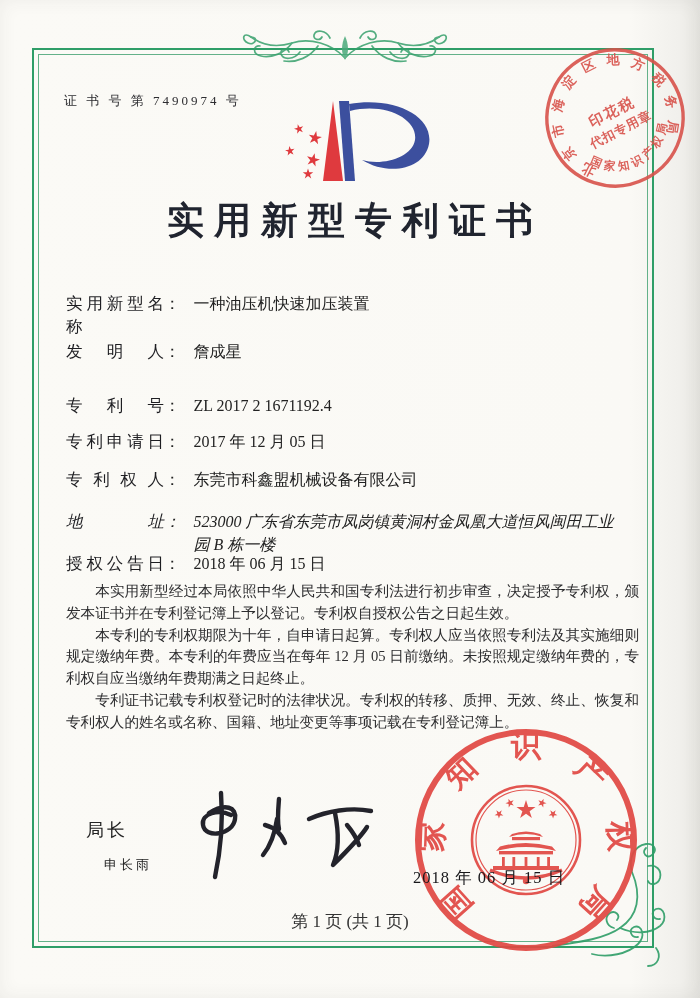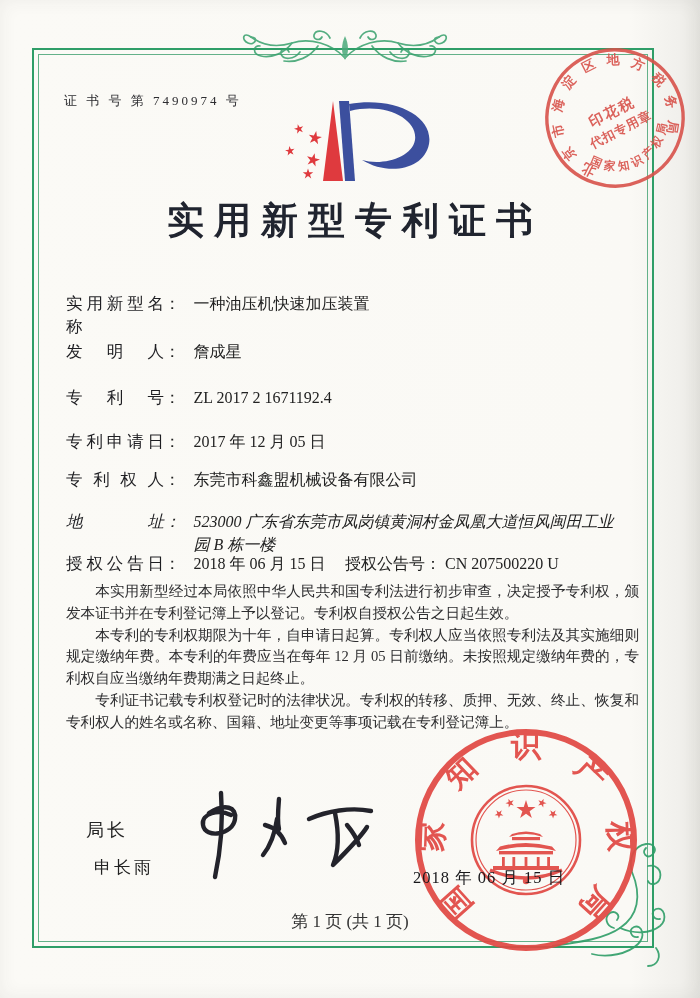--- a/index.html
+++ b/index.html
@@ -18,21 +18,21 @@
   .frow{left:66px;width:575px;font-size:16px;line-height:23px;color:#222;}
   .flabel{display:inline-block;width:98px;text-align:justify;text-align-last:justify;
           vertical-align:top;font-size:16.5px;color:#1e1e22;}
   .fcolon{display:inline-block;vertical-align:top;font-size:16.5px;}
   .fvalue{display:inline-block;vertical-align:top;margin-left:9px;max-width:428px;}
   .fright{position:absolute;left:279px;top:0;white-space:nowrap;}
   .paras{left:66px;top:581px;width:573px;font-size:14.6px;line-height:21.8px;
          text-align:justify;color:#2d2d2f;}
   .paras p{margin:0;text-indent:2em;}
   .sig-title{left:86px;top:818px;font-size:18px;letter-spacing:3px;color:#222;}
-  .sig-name{left:94px;top:856px;font-size:17px;letter-spacing:3px;color:#222;}
+  .sig-name{left:104px;top:856px;font-size:13px;letter-spacing:3px;color:#222;}
   .seal-date{left:413px;top:867px;width:180px;font-size:16.5px;letter-spacing:1px;
              color:#17171a;z-index:6;}
   .footer{left:0;top:910px;width:100%;text-align:center;font-size:17px;color:#333;}
   svg text{font-family:"Liberation Serif","DejaVu Serif",serif;}
   .seal-svg{z-index:5;}
   .stamp-svg{z-index:5;}
 </style>
 </head>
 <body>
 
@@ -91,43 +91,39 @@
   <div class="abs frow" style="top:292px;">
     <span class="flabel">实用新型名称</span><span class="fcolon">：</span>
     <span class="fvalue">一种油压机快速加压装置</span>
   </div>
 
   <div class="abs title">实用新型专利证书</div>
   <div class="abs frow" style="top:340px;">
     <span class="flabel">发明人</span><span class="fcolon">：</span>
     <span class="fvalue">詹成星</span>
   </div>
-  <div class="abs frow" style="top:386px;">
+  <div class="abs frow" style="top:394px;">
     <span class="flabel">专利号</span><span class="fcolon">：</span>
     <span class="fvalue">ZL 2017 2 1671192.4</span>
   </div>
   <div class="abs frow" style="top:430px;">
     <span class="flabel">专利申请日</span><span class="fcolon">：</span>
     <span class="fvalue">2017 年 12 月 05 日</span>
   </div>
   <div class="abs frow" style="top:468px;">
     <span class="flabel">专利权人</span><span class="fcolon">：</span>
     <span class="fvalue">东莞市科鑫盟机械设备有限公司</span>
   </div>
   <div class="abs frow" style="top:510px;font-style:italic;">
     <span class="flabel">地址</span><span class="fcolon">：</span>
     <span class="fvalue">523000 广东省东莞市凤岗镇黄洞村金凤凰大道恒风闽田工业园 B 栋一楼</span>
   </div>
   <div class="abs frow" style="top:552px;">
     <span class="flabel">授权公告日</span><span class="fcolon">：</span>
     <span class="fvalue">2018 年 06 月 15 日</span>
-    <span class="fright">
-      <span>授权公告号</span><span>：</span>
-      <span>CN 207500220 U</span>
-    </span>
   </div>
 
   <div class="abs paras">
     <p>本实用新型经过本局依照中华人民共和国专利法进行初步审查，决定授予专利权，颁发本证书并在专利登记簿上予以登记。专利权自授权公告之日起生效。</p>
     <p>本专利的专利权期限为十年，自申请日起算。专利权人应当依照专利法及其实施细则规定缴纳年费。本专利的年费应当在每年 12 月 05 日前缴纳。未按照规定缴纳年费的，专利权自应当缴纳年费期满之日起终止。</p>
     <p>专利证书记载专利权登记时的法律状况。专利权的转移、质押、无效、终止、恢复和专利权人的姓名或名称、国籍、地址变更等事项记载在专利登记簿上。</p>
   </div>
 
   <div class="abs sig-title">局长</div>
   <div class="abs sig-name">申长雨</div>

